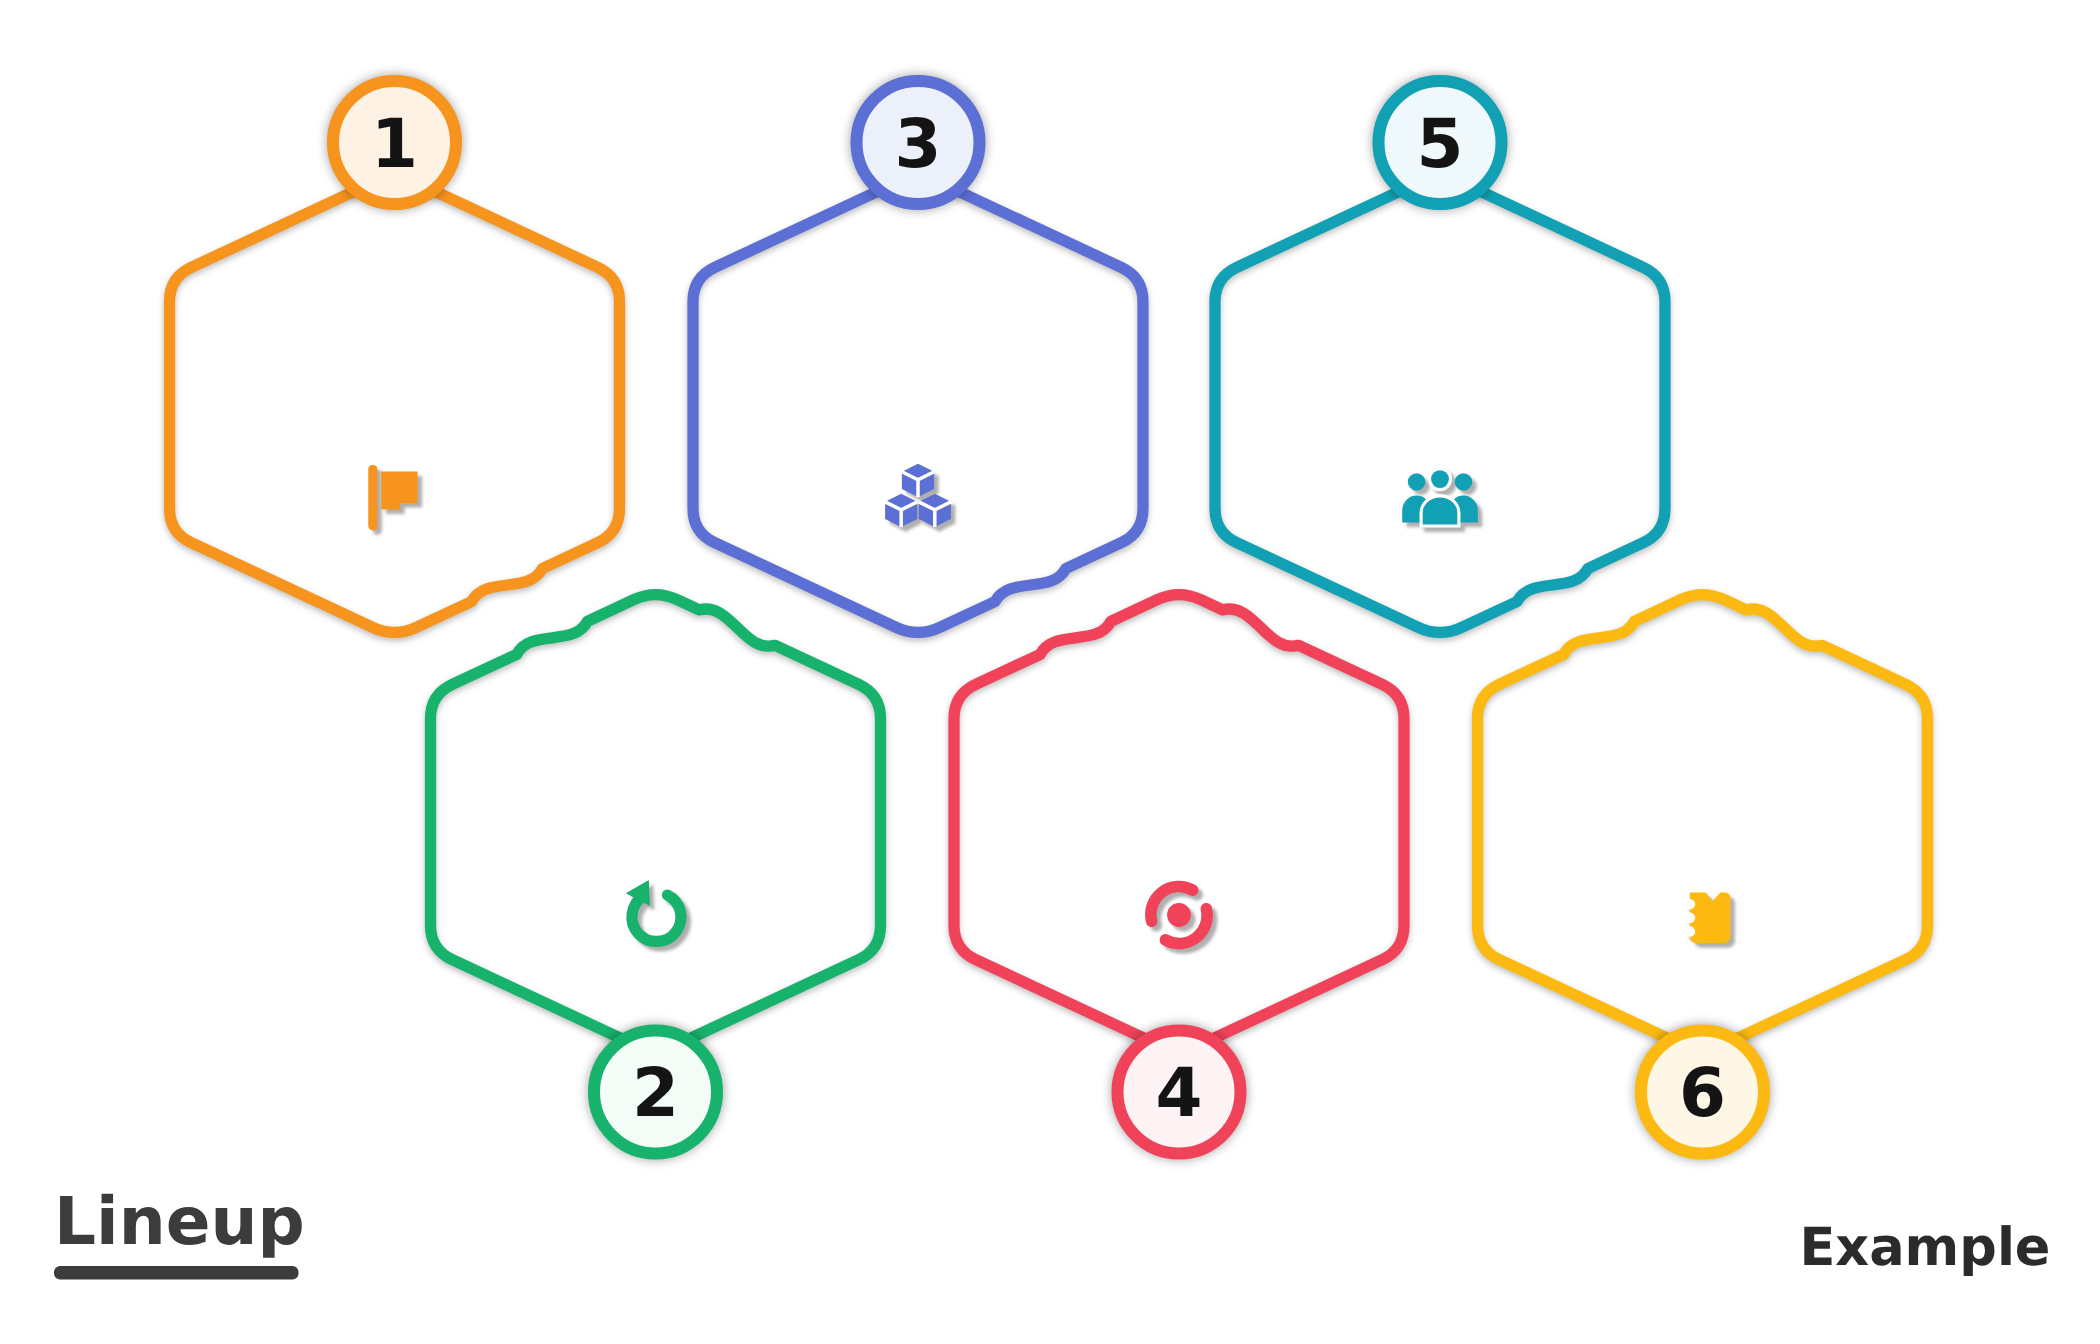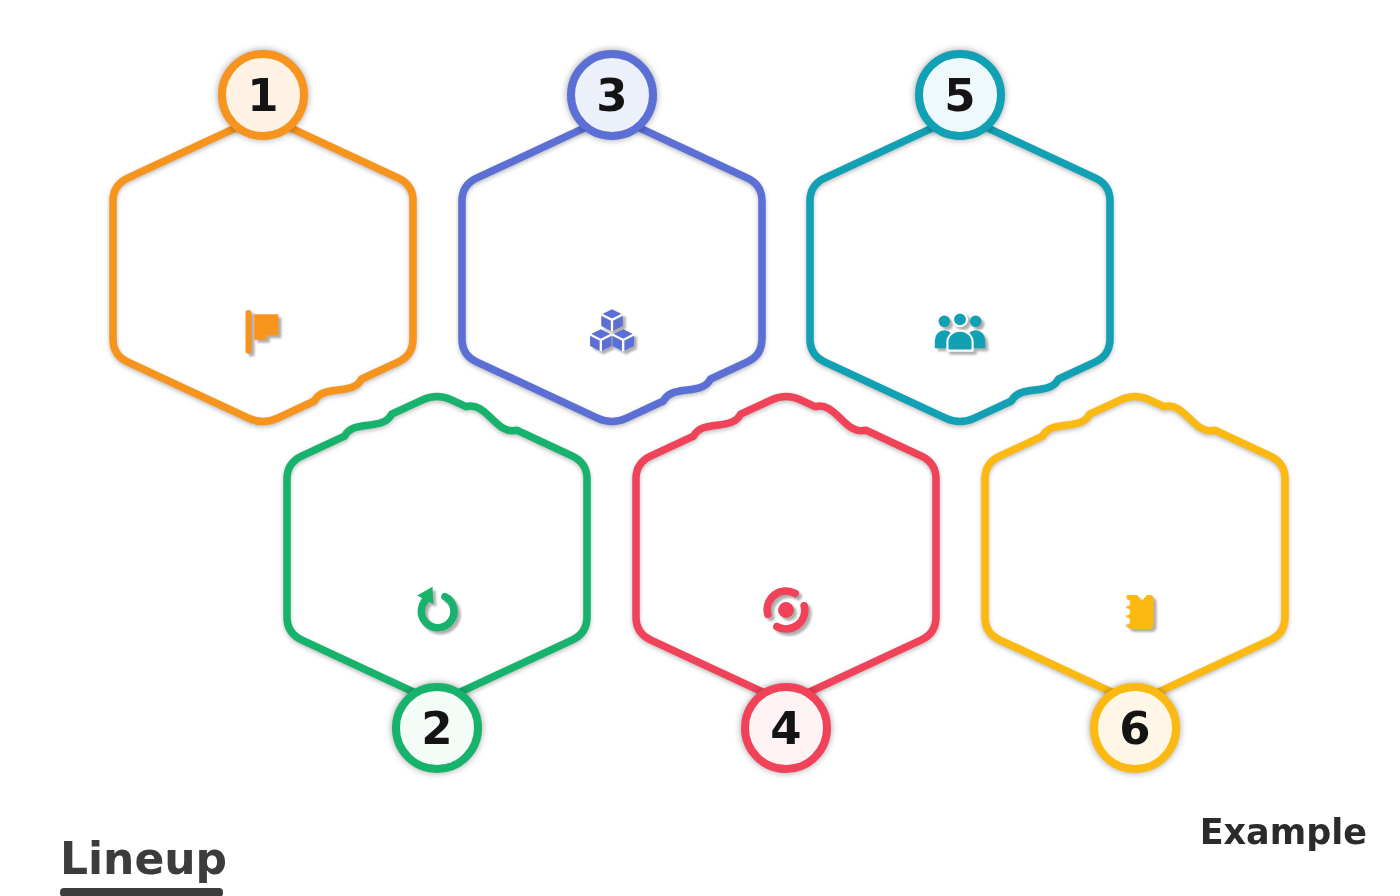--- a/index.html
+++ b/index.html
@@ -12,21 +12,21 @@
   .hex-step{position:absolute;width:0;height:0;}
   .badge{
     position:absolute;width:74px;height:74px;border:8px solid currentColor;
     border-radius:50%;display:flex;align-items:center;justify-content:center;
     box-shadow:0 0 7px rgba(0,0,0,.38);
   }
   .badge .num{font-size:45px;font-weight:700;color:#141414;line-height:1;}
   .icon{position:absolute;width:56px;height:56px;
     filter:drop-shadow(3px 3px 1px rgba(110,110,110,.55));}
   .icon svg{width:100%;height:100%;display:block;}
-  .title-block{position:absolute;left:36px;top:835px;margin-left:24px;}
+  .title-block{position:absolute;left:36px;top:791px;}
   .title-text{font-size:44px;font-weight:700;color:#3c3c3c;line-height:1.1;}
   .title-underline{width:163px;height:9px;background:#3c3c3c;border-radius:4px;margin-top:5px;}
   .watermark{position:absolute;right:33px;top:812px;font-size:35px;font-weight:700;color:#2b2b2b;}
 </style>
 </head>
 <body>
 
 <div class="stage">
 
   <svg id="hex-canvas" width="1400" height="896" viewBox="0 0 1400 896">

